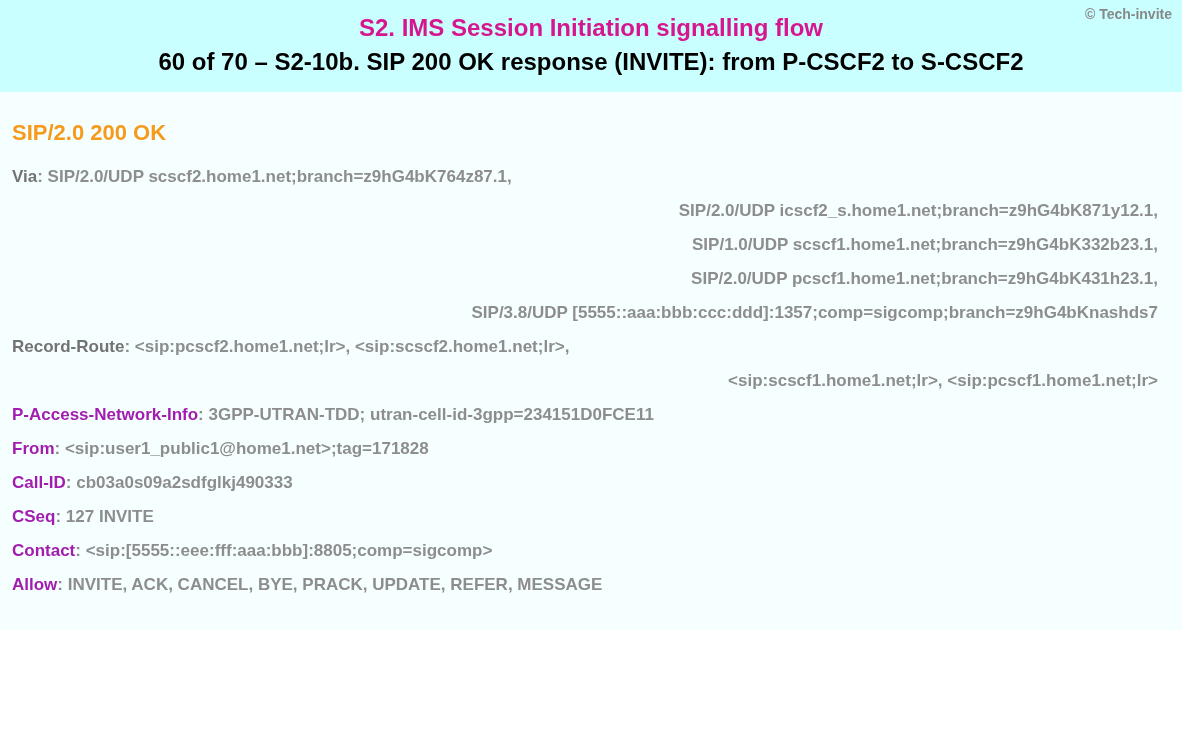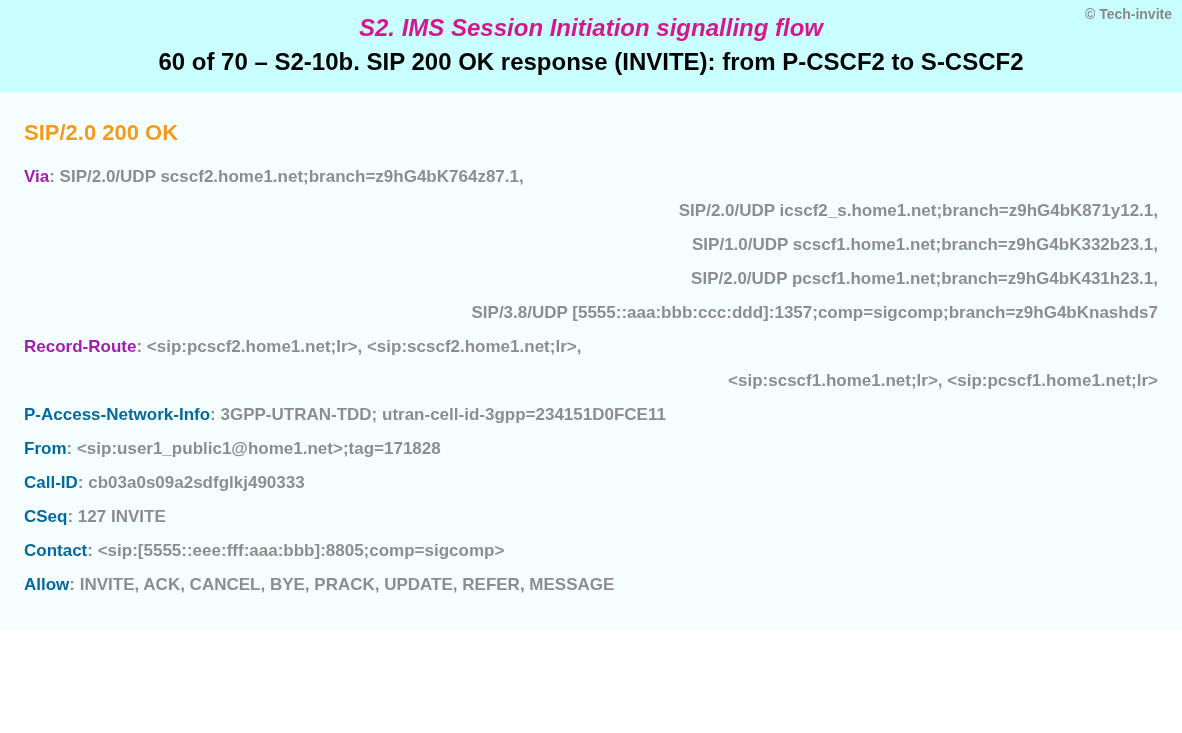--- a/index.html
+++ b/index.html
@@ -21,45 +21,44 @@
     right: 10px;
     font-size: 14px;
     color: #888888;
     font-weight: bold;
   }
   .title {
     color: #d6168f;
     font-size: 24px;
     font-weight: bold;
     margin: 6px 0 6px 0;
-    font-style: italic;
   }
   .subtitle {
     color: #000000;
     font-size: 24px;
     font-weight: bold;
   }
   .content {
     background: #f5ffff;
-    padding: 28px 24px 28px 24px;
+    padding: 28px 24px 28px 12px;
   }
   .status-line {
     color: #f59a1b;
     font-size: 22px;
     font-weight: bold;
     margin-bottom: 14px;
   }
   .hdr-line {
     font-size: 17px;
     line-height: 2.0;
     color: #7c7c7c;
     font-weight: bold;
   }
-  .hname-blue { color: #a21caf; }
-  .hname-lightblue { color: #0369a1; }
+  .hname-blue { color: #737373; }
+  .hname-lightblue { color: #a21caf; }
   .hval { color: #8d8d8d; }
   .cont { padding-left: 18px; text-align: right; }
 </style>
 </head>
 <body>
 
 <div class="header">
   <div class="copyright">© Tech-invite</div>
   <div class="title">S2. IMS Session Initiation signalling flow</div>
   <div class="subtitle">60 of 70 – S2-10b. SIP 200 OK response (INVITE): from P-CSCF2 to S-CSCF2</div>

